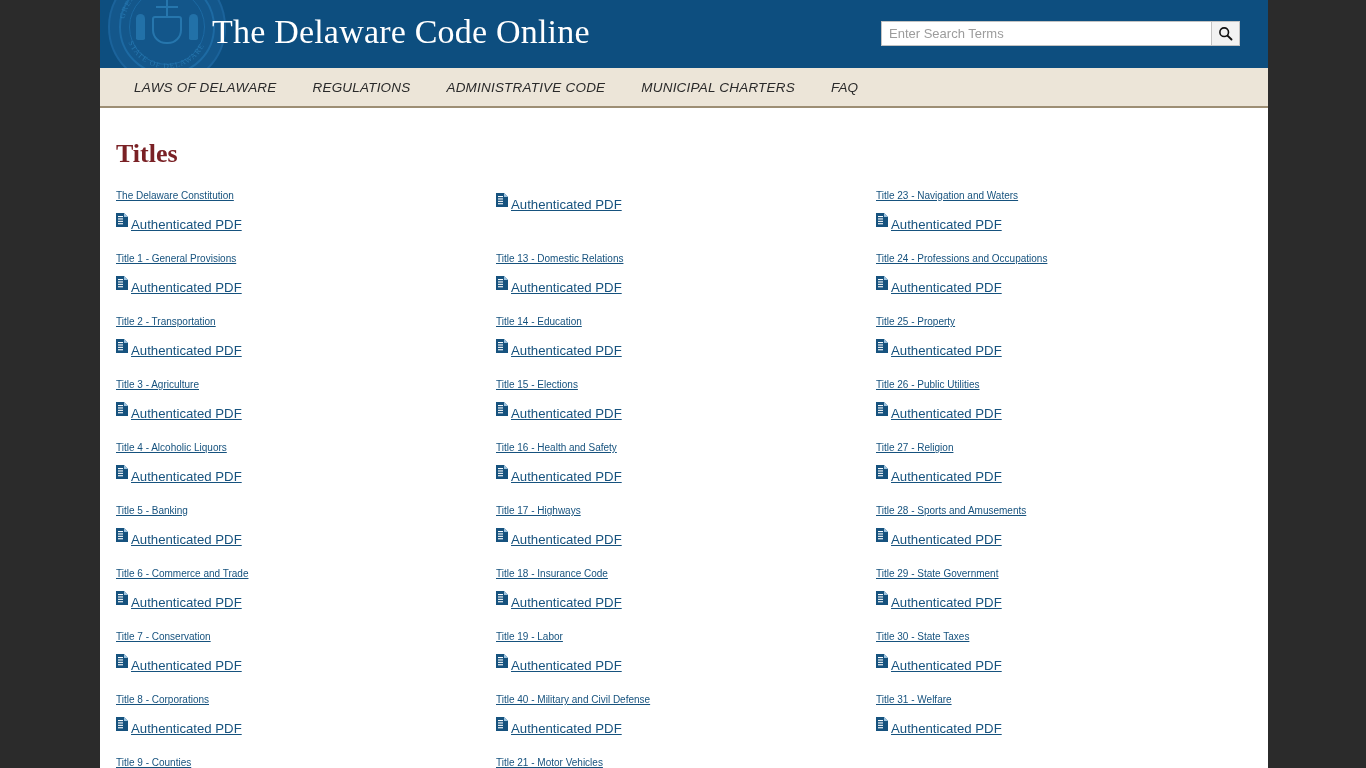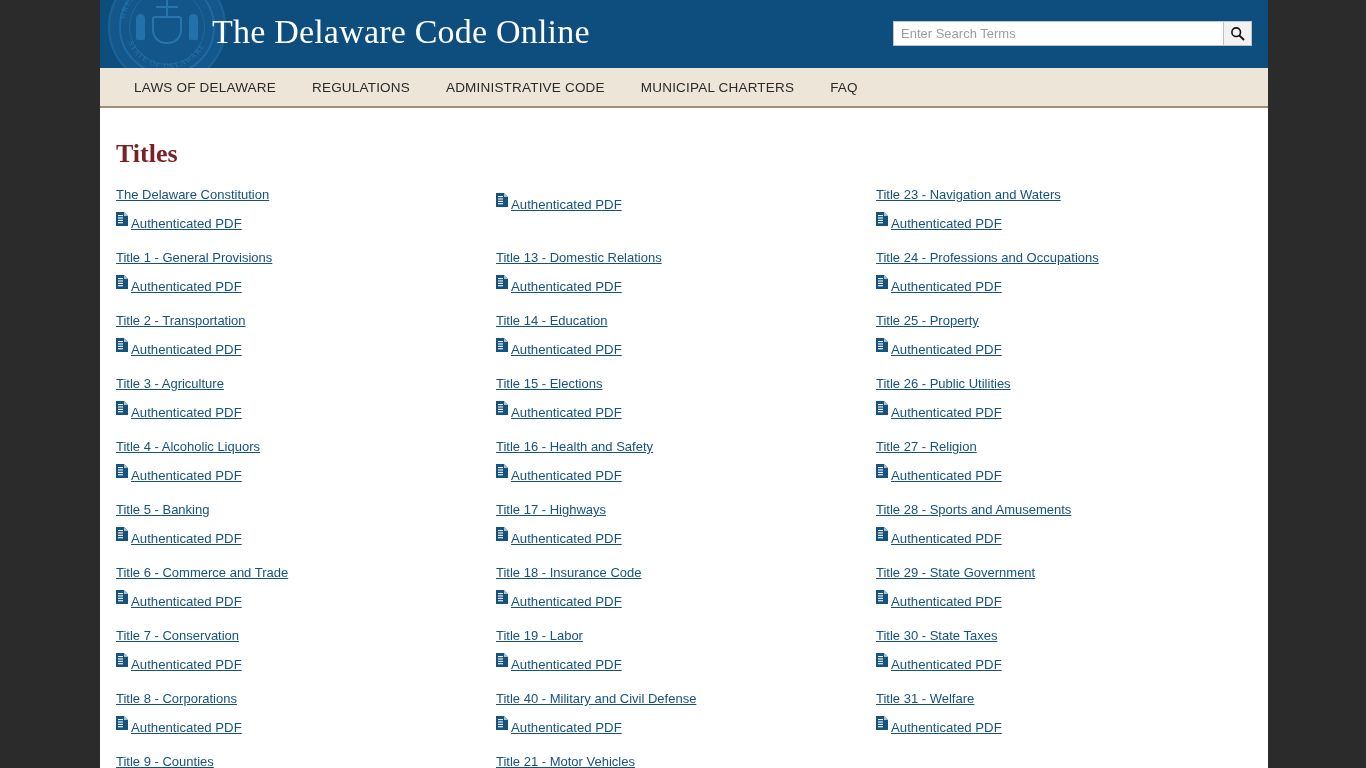--- a/index.html
+++ b/index.html
@@ -103,21 +103,21 @@
     font-size: 34px;
     font-weight: 400;
     color: #ffffff;
     letter-spacing: .2px;
     white-space: nowrap;
     z-index: 3;
   }
 
   .search-wrap {
     position: absolute;
-    right: 16px; top: 21px;
+    right: 28px; top: 21px;
     display: flex;
     align-items: stretch;
     height: 25px;
     z-index: 3;
   }
   .search-input {
     width: 330px;
     height: 25px;
     border: 1px solid #c3c3c3;
     border-right: none;
@@ -149,20 +149,21 @@
     padding-left: 16px;
   }
   .nav-item {
     font-size: 13.5px;
     color: #2a2a2a;
     text-decoration: none;
     padding: 0 18px;
     letter-spacing: .2px;
     white-space: nowrap;
     cursor: pointer;
+    font-style: italic;
   }
 
   
   .content {
     padding: 18px 14px 0 14px;
     background: #ffffff;
   }
   .page-title {
     font-family: "Liberation Serif", serif;
     font-size: 26px;
@@ -176,21 +177,21 @@
     grid-template-columns: repeat(3, 1fr);
     column-gap: 0px;
     row-gap: 0px;
   }
   .title-block {
     height: 63px;
     padding-left: 2px;
   }
   .title-link {
     display: inline-block;
-    font-size: 13px;
+    font-size: 10px;
     color: #16527e;
     text-decoration: underline;
     line-height: 18px;
     cursor: pointer;
   }
   .pdf-row {
     display: flex;
     align-items: center;
     margin-top: 1px;
   }

